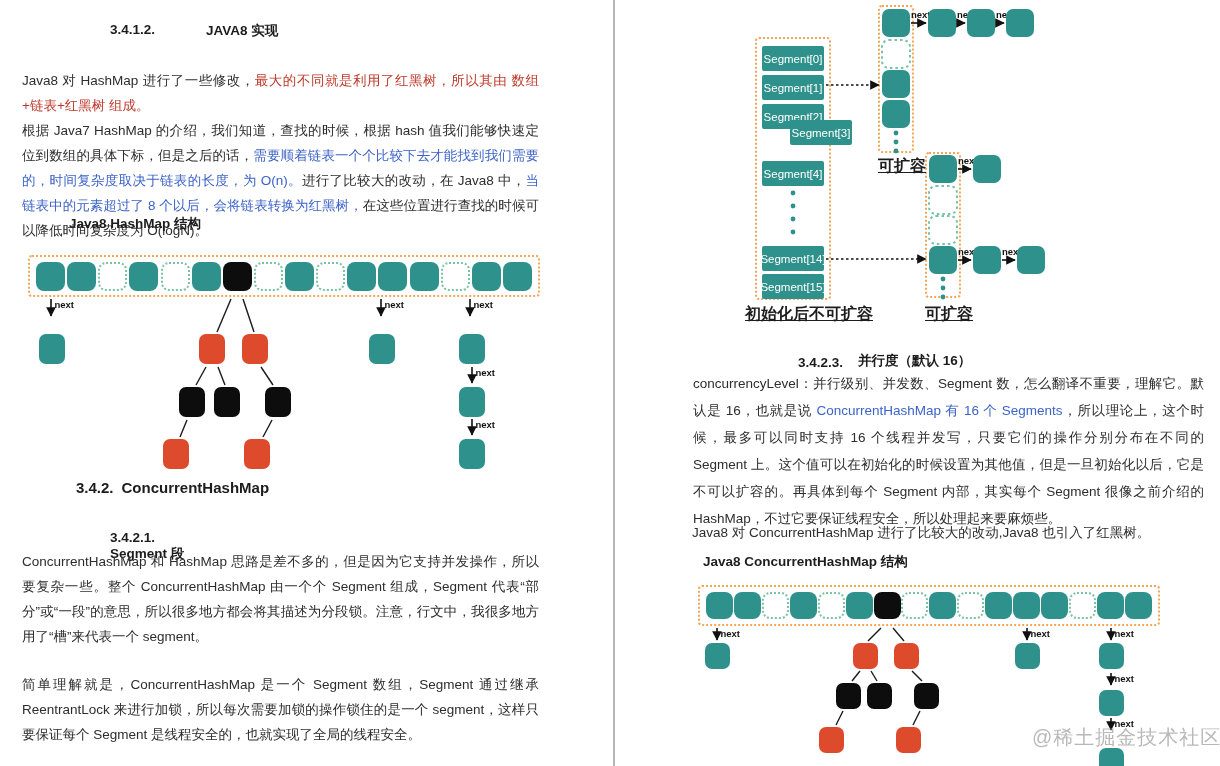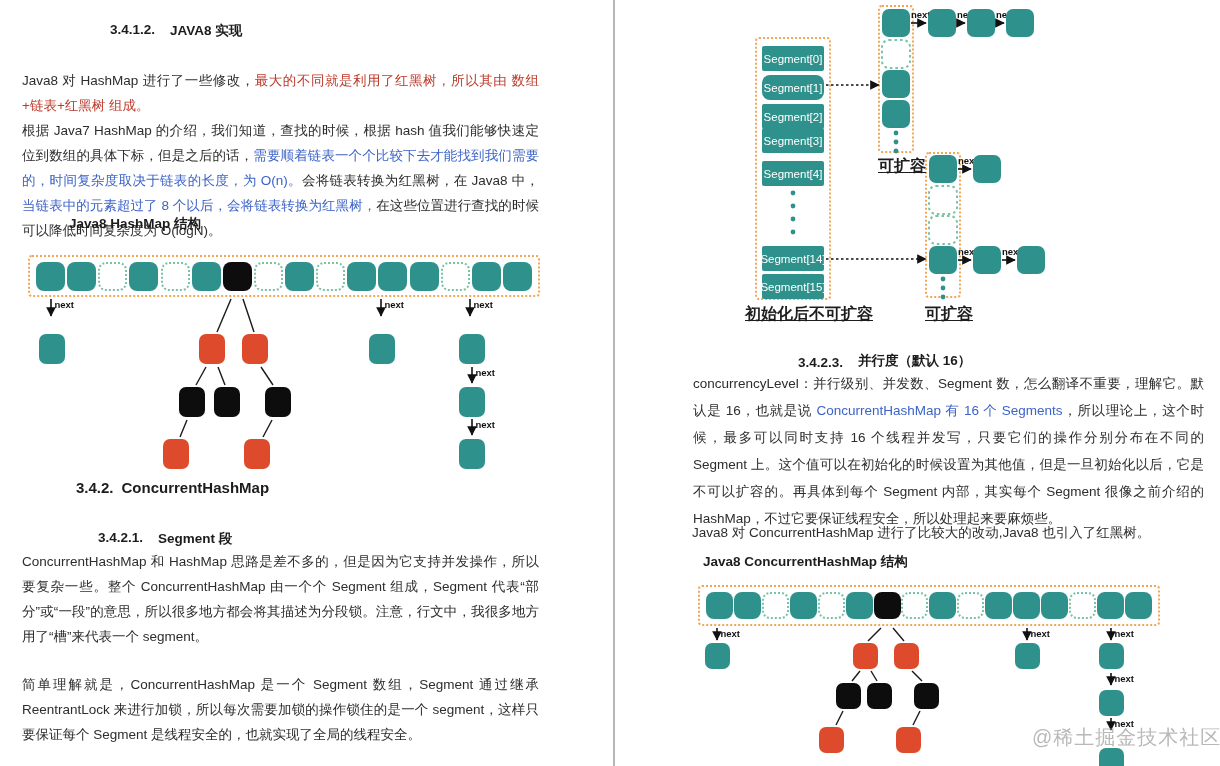--- a/index.html
+++ b/index.html
@@ -42,28 +42,28 @@
     position:absolute; left:1032px; top:724px; font-size:20px; letter-spacing:1px;
     color:var(--watermark); opacity:.72; z-index:9; white-space:nowrap;
   }
 </style>
 </head>
 <body>
 
 <div id="page">
   <div id="divider"></div>
 
-  <div class="abs heading" style="left:110px; top:22px;">
+  <div class="abs heading" style="left:110px; top:22px;gap:36px;">
     <span class="num">3.4.1.2.</span>
     <span>JAVA8 实现</span>
   </div>
 
   <div class="abs para" style="left:22px; top:68px; width:517px;"><span>Java8 对 HashMap 进行了一些修改，</span><span class="txt-red">最大的不同就是利用了红黑树，所以其由 数组+链表+红黑树 组成。</span></div>
 
-  <div class="abs para" style="left:22px; top:118px; width:517px;"><span>根据 Java7 HashMap 的介绍，我们知道，查找的时候，根据 hash 值我们能够快速定位到数组的具体下标，但是之后的话，</span><span class="txt-blue">需要顺着链表一个个比较下去才能找到我们需要的，时间复杂度取决于链表的长度，为 O(n)。</span><span>会将链表转换为红黑树，在 Java8 中，</span><span class="txt-blue">当链表中的元素超过了 8 个以后，会将链表转换为红黑树，</span><span>在这些位置进行查找的时候可以降低时间复杂度为 O(logN)。</span></div>
+  <div class="abs para" style="left:22px; top:118px; width:517px;"><span>根据 Java7 HashMap 的介绍，我们知道，查找的时候，根据 hash 值我们能够快速定位到数组的具体下标，但是之后的话，</span><span class="txt-blue">需要顺着链表一个个比较下去才能找到我们需要的，时间复杂度取决于链表的长度，为 O(n)。</span><span>进行了比较大的改动，在 Java8 中，</span><span class="txt-blue">当链表中的元素超过了 8 个以后，会将链表转换为红黑树，</span><span>在这些位置进行查找的时候可以降低时间复杂度为 O(logN)。</span></div>
 
   <div class="abs diagram-title" style="left:33px; top:215px;padding-left:36px;">Java8 HashMap 结构</div>
 
   <div class="diagram" id="diagram-hashmap" style="left:22px; top:248px; width:522px; height:228px;">
     <div class="frame cells" id="d1-frame" style="left:6px; top:7px; width:512px; height:42px;">
         <div class="cell cell-t"></div>
         <div class="cell cell-t"></div>
         <div class="cell cell-e"></div>
         <div class="cell cell-t"></div>
         <div class="cell cell-e"></div>
@@ -115,37 +115,37 @@
         <rect x="141" y="191" width="26" height="30" rx="7" fill="#dd4a2c"></rect>
         <rect x="222" y="191" width="26" height="30" rx="7" fill="#dd4a2c"></rect>
       </svg>
     </div>
 
   <div class="abs heading big" style="left:76px; top:479px;justify-content:center;">
     <span class="num">3.4.2.</span>
     <span>ConcurrentHashMap</span>
   </div>
 
-  <div class="abs heading" style="left:98px; top:530px;">
+  <div class="abs heading" style="left:110px; top:530px;flex-direction:column;">
     <span class="num">3.4.2.1.</span>
     <span>Segment 段</span>
   </div>
 
   <div class="abs para" style="left:22px; top:549px; width:517px;"><span>ConcurrentHashMap 和 HashMap 思路是差不多的，但是因为它支持并发操作，所以要复杂一些。整个 ConcurrentHashMap 由一个个 Segment 组成，Segment 代表“部分”或“一段”的意思，所以很多地方都会将其描述为分段锁。注意，行文中，我很多地方用了“槽”来代表一个 segment。</span></div>
 
 
   <div class="abs para" style="left:22px; top:672px; width:517px;"><span>简单理解就是，ConcurrentHashMap 是一个 Segment 数组，Segment 通过继承 ReentrantLock 来进行加锁，所以每次需要加锁的操作锁住的是一个 segment，这样只要保证每个 Segment 是线程安全的，也就实现了全局的线程安全。</span></div>
 
   <div class="diagram" id="diagram-segment" style="left:690px; top:0px; width:530px; height:332px;">
     <div class="frame" style="left:65px; top:37px; width:76px; height:263px;"></div>
     <div id="seg-items">
         <div class="seg-item" style="top: 46px;">Segment[0]</div>
-        <div class="seg-item" style="top: 75px; border-radius: 8px;">Segment[1]</div>
+        <div class="seg-item" style="top: 75px;">Segment[1]</div>
         <div class="seg-item" style="top: 104px;">Segment[2]</div>
-        <div class="seg-item" style="top: 128px;">Segment[3]</div>
+        <div class="seg-item" style="top: 120px; margin-left: 28px;">Segment[3]</div>
         <div class="seg-item" style="top: 161px;">Segment[4]</div>
         <div class="seg-item" style="top: 246px;">Segment[14]</div>
         <div class="seg-item" style="top: 274px;">Segment[15]</div>
       </div>
     <div class="frame" style="left:188px; top:5px; width:36px; height:148px;"></div>
     <div class="frame" style="left:235px; top:152px; width:36px; height:146px;"></div>
     <div class="caption" style="left:55px; top:304px; width:96px;">初始化后不可扩容</div>
     <div class="caption" style="left:188px; top:156px; width:36px;">可扩容</div>
     <div class="caption" style="left:235px; top:304px; width:36px;">可扩容</div>
   <svg viewBox="0 0 530 332" width="530" height="332" class="paint-svg">

